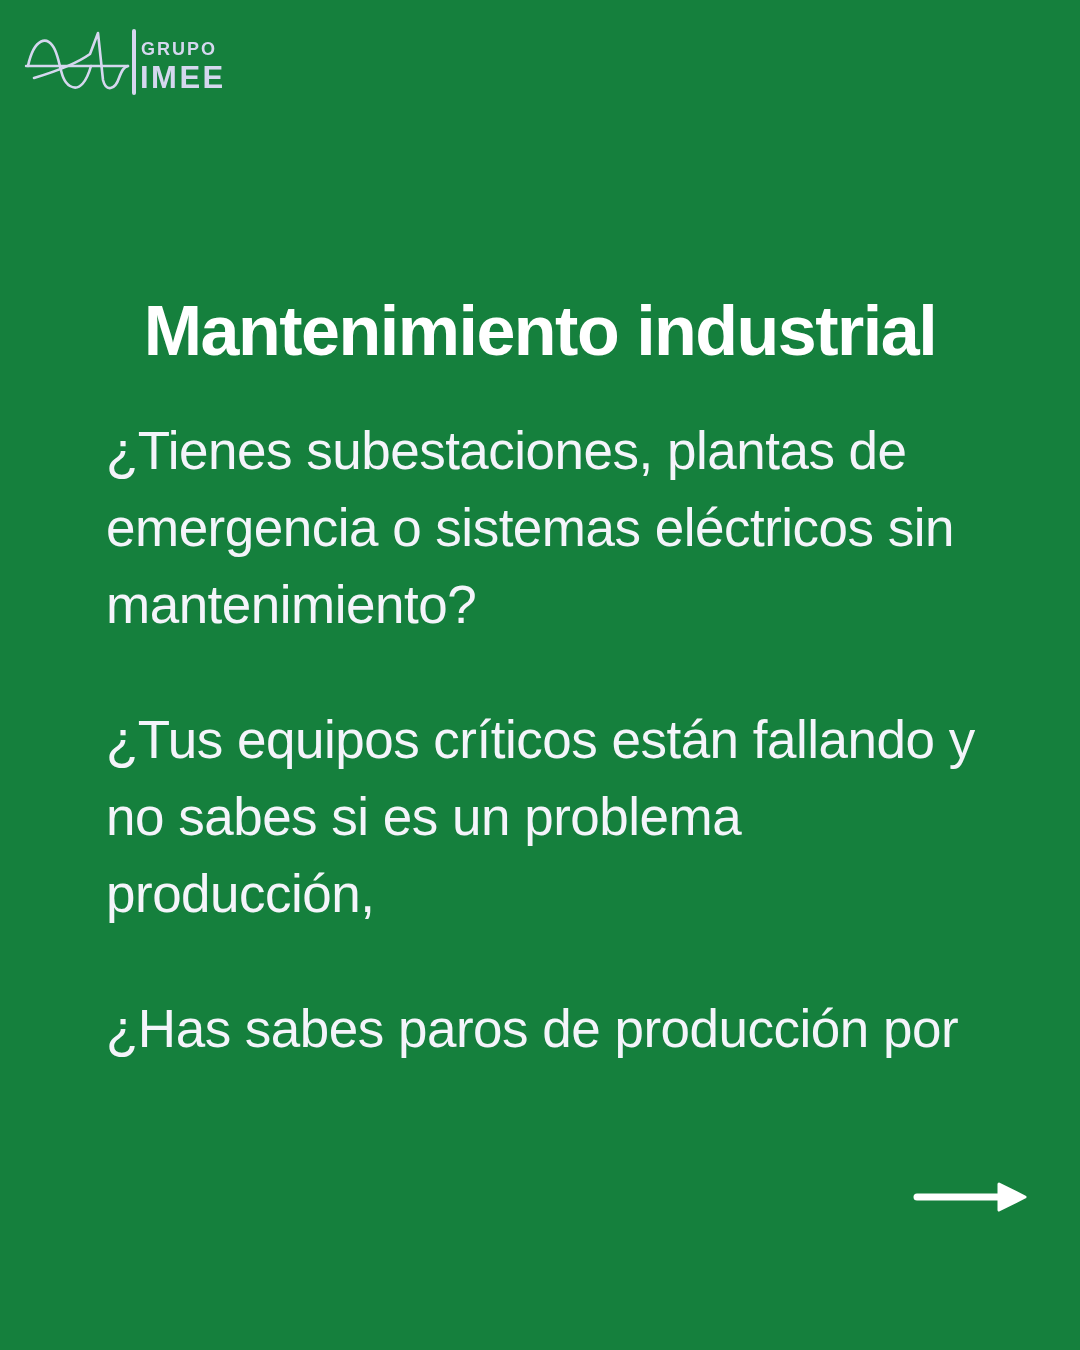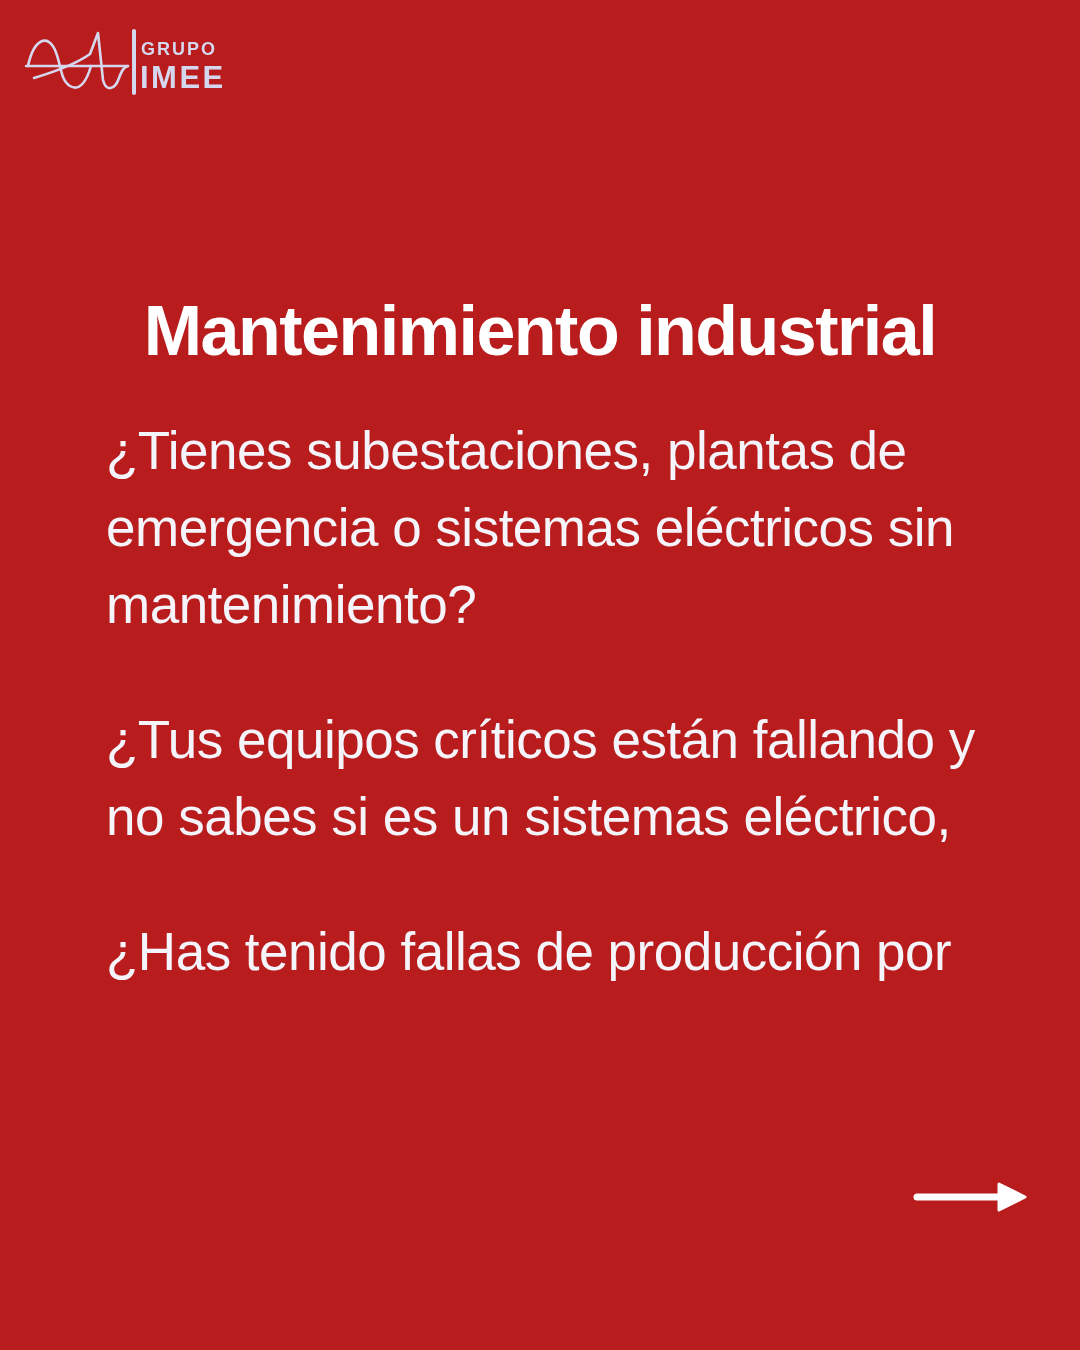--- a/index.html
+++ b/index.html
@@ -4,21 +4,21 @@
 <style>
   html, body {
     margin: 0;
     padding: 0;
     background: #0e0b45;
   }
   .canvas {
     position: relative;
     width: 1080px;
     height: 1350px;
-    background: #b91c1c;
+    background: #15803d;
     overflow: hidden;
     font-family: "Liberation Sans", sans-serif;
   }
 
   
   .logo {
     position: absolute;
     top: 24px;
     left: 24px;
     width: 210px;
@@ -94,24 +94,24 @@
   <h1 class="title">Mantenimiento industrial</h1>
 
   <div class="content">
     <p>
       <span class="line">¿Tienes subestaciones, plantas de</span>
       <span class="line">emergencia o sistemas eléctricos sin</span>
       <span class="line">mantenimiento?</span>
     </p>
     <p>
       <span class="line">¿Tus equipos críticos están fallando y</span>
-      <span class="line">no sabes si es un sistemas eléctrico,</span>
+      <span class="line">no sabes si es un problema producción,</span>
     </p>
     <p>
-      <span class="line">¿Has tenido fallas de producción por</span>
+      <span class="line">¿Has sabes paros de producción por</span>
     </p>
   </div>
 
   <div class="next-arrow">
     <svg viewBox="0 0 116 40" xmlns="http://www.w3.org/2000/svg">
       <line x1="4" y1="20" x2="88" y2="20" stroke="#ffffff" stroke-width="7" stroke-linecap="round"></line>
       <path d="M86 7 L112 20 L86 33 Z" fill="#ffffff" stroke="#ffffff" stroke-width="3" stroke-linejoin="round"></path>
     </svg>
   </div>
 

